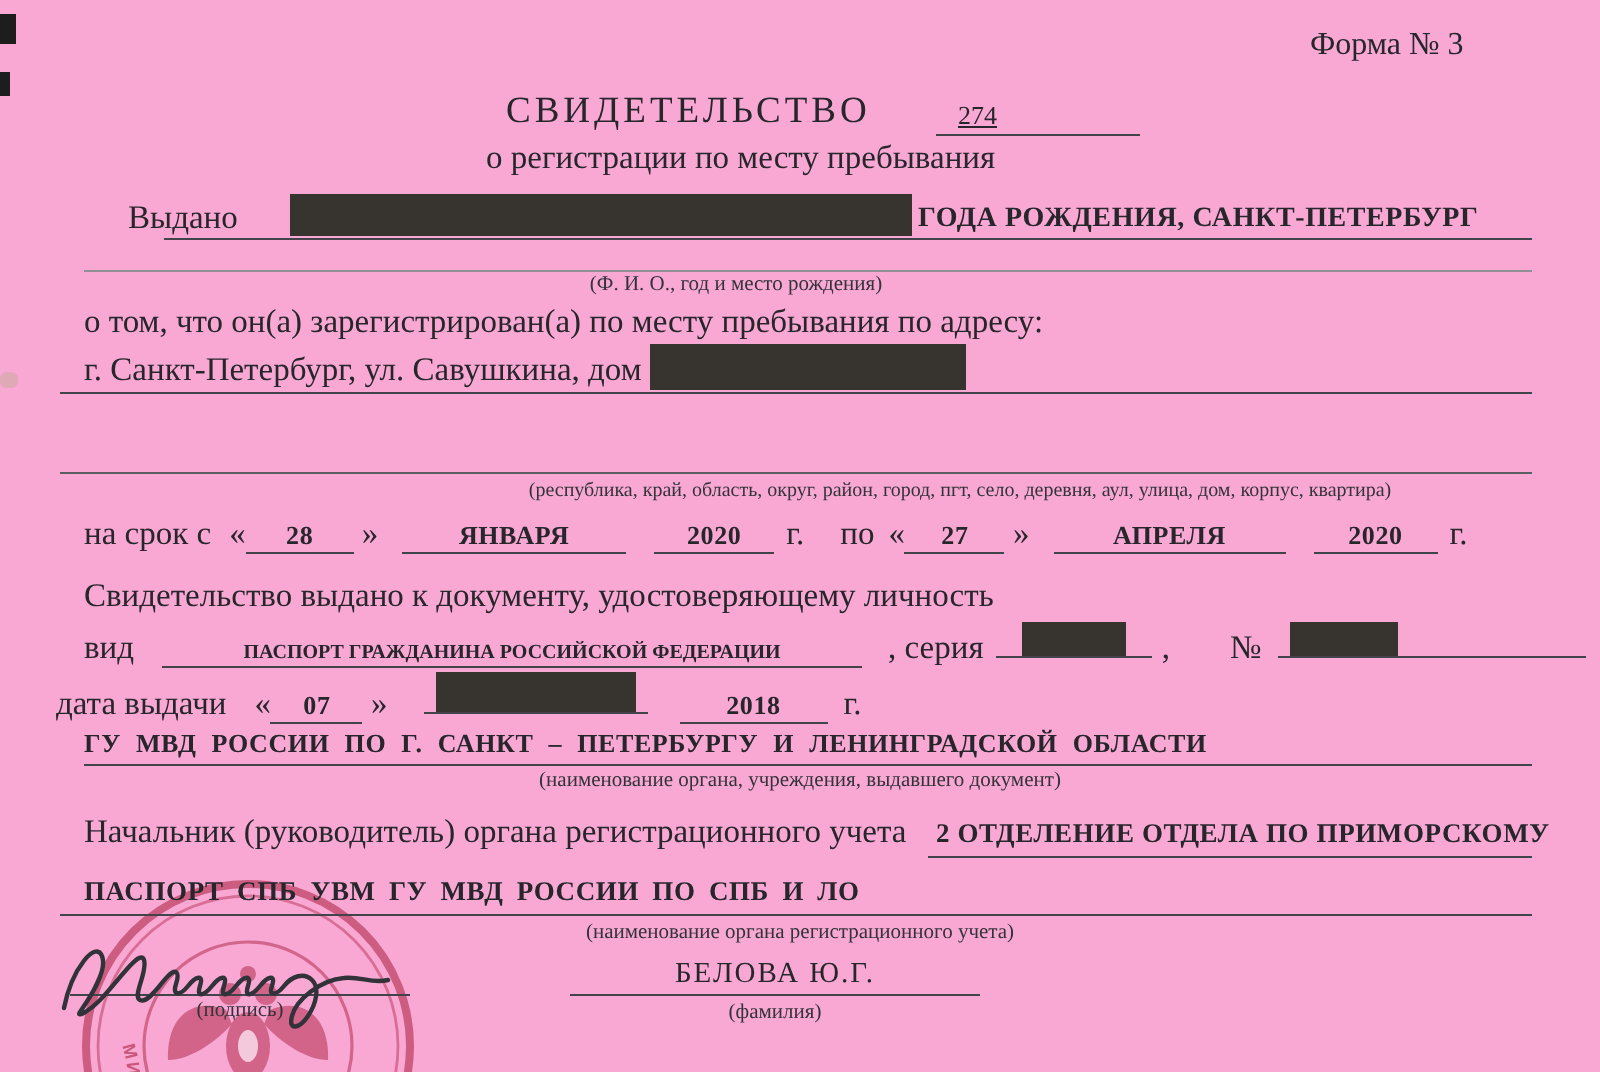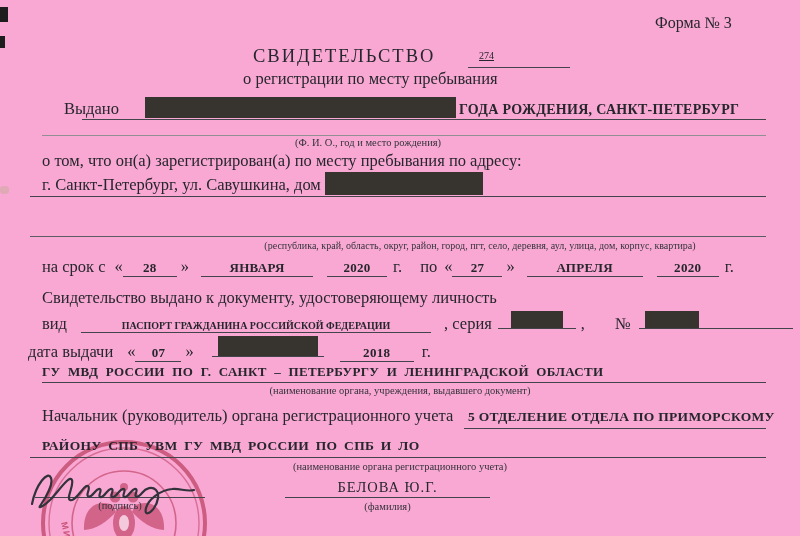--- a/index.html
+++ b/index.html
@@ -13,21 +13,21 @@
   .capsb{font-size:13.5px;font-weight:bold;letter-spacing:.3px;white-space:nowrap;}
   .cap{font-size:10.5px;color:#33333a;text-align:center;white-space:nowrap;}
   .line{position:absolute;height:0;border-top:1.6px solid #43434b;}
   .line.gray{border-top-color:#8f8f94;}
   .redact{position:absolute;background:#37332e;}
   .row{position:absolute;display:flex;align-items:baseline;white-space:nowrap;}
   .slot{display:inline-block;border-bottom:1.6px solid #43434b;text-align:center;
         font-weight:bold;font-size:13px;letter-spacing:.3px;position:relative;}
   .slot .bar{display:block;background:#37332e;}
   .title{font-size:18.5px;letter-spacing:2px;font-weight:normal;}
-  .num{font-size:10px;text-decoration:underline;}
+  .num{font-size:13px;text-decoration:underline;}
   .artifact{position:absolute;background:#1d1d1d;}
   .smudge{position:absolute;background:#dfa9b6;border-radius:40%;}
   .stamp{position:absolute;left:38px;top:437px;width:172px;height:172px;z-index:2;}
   .sig{position:absolute;left:28px;top:462px;width:205px;height:60px;z-index:4;}
   .z3{z-index:3;}
 </style>
 </head>
 <body>
 
 <div class="doc">
@@ -103,23 +103,23 @@
       </span>
     <span class="slot" style="width:74px;margin-left:16px;">2018</span>
     <span style="margin-left:8px;">г.</span>
   </div>
 
   <div class="abs capsb z3" style="left:42px;top:364px;font-size:13px;word-spacing:4px;">ГУ  МВД  РОССИИ  ПО  Г. САНКТ – ПЕТЕРБУРГУ  И  ЛЕНИНГРАДСКОЙ  ОБЛАСТИ</div>
   <div class="line" style="left:42px;top:382px;width:724px;"></div>
   <div class="abs cap" style="left:100px;top:385px;width:600px;">(наименование органа, учреждения, выдавшего документ)</div>
 
   <div class="abs t z3" style="left:42px;top:406px;">Начальник (руководитель) органа регистрационного учета</div>
-  <div class="abs capsb z3" style="left:468px;top:409px;">5 ОТДЕЛЕНИЕ ОТДЕЛА  ПО ПРИМОРСКОМУ</div>
+  <div class="abs capsb z3" style="left:468px;top:409px;">2 ОТДЕЛЕНИЕ ОТДЕЛА  ПО ПРИМОРСКОМУ</div>
   <div class="line" style="left:464px;top:428px;width:302px;"></div>
-  <div class="abs capsb z3" style="left:42px;top:438px;word-spacing:3px;">РАЙОНУ СПБ УВМ  ГУ  МВД РОССИИ  ПО СПБ  И  ЛО</div>
+  <div class="abs capsb z3" style="left:42px;top:438px;word-spacing:3px;">ПАСПОРТ СПБ УВМ  ГУ  МВД РОССИИ  ПО СПБ  И  ЛО</div>
   <div class="line z3" style="left:30px;top:457px;width:736px;"></div>
   <div class="abs cap z3" style="left:100px;top:461px;width:600px;">(наименование органа регистрационного учета)</div>
 
   <svg class="stamp" viewBox="0 0 172 172">
     <g fill="none" stroke="#c2486b">
       <circle cx="86" cy="86" r="81" stroke-width="4" opacity="0.8"></circle>
       <circle cx="86" cy="86" r="75" stroke-width="1.4" opacity="0.6"></circle>
       <circle cx="86" cy="86" r="52" stroke-width="1.6" opacity="0.7"></circle>
     </g>
     <defs>

